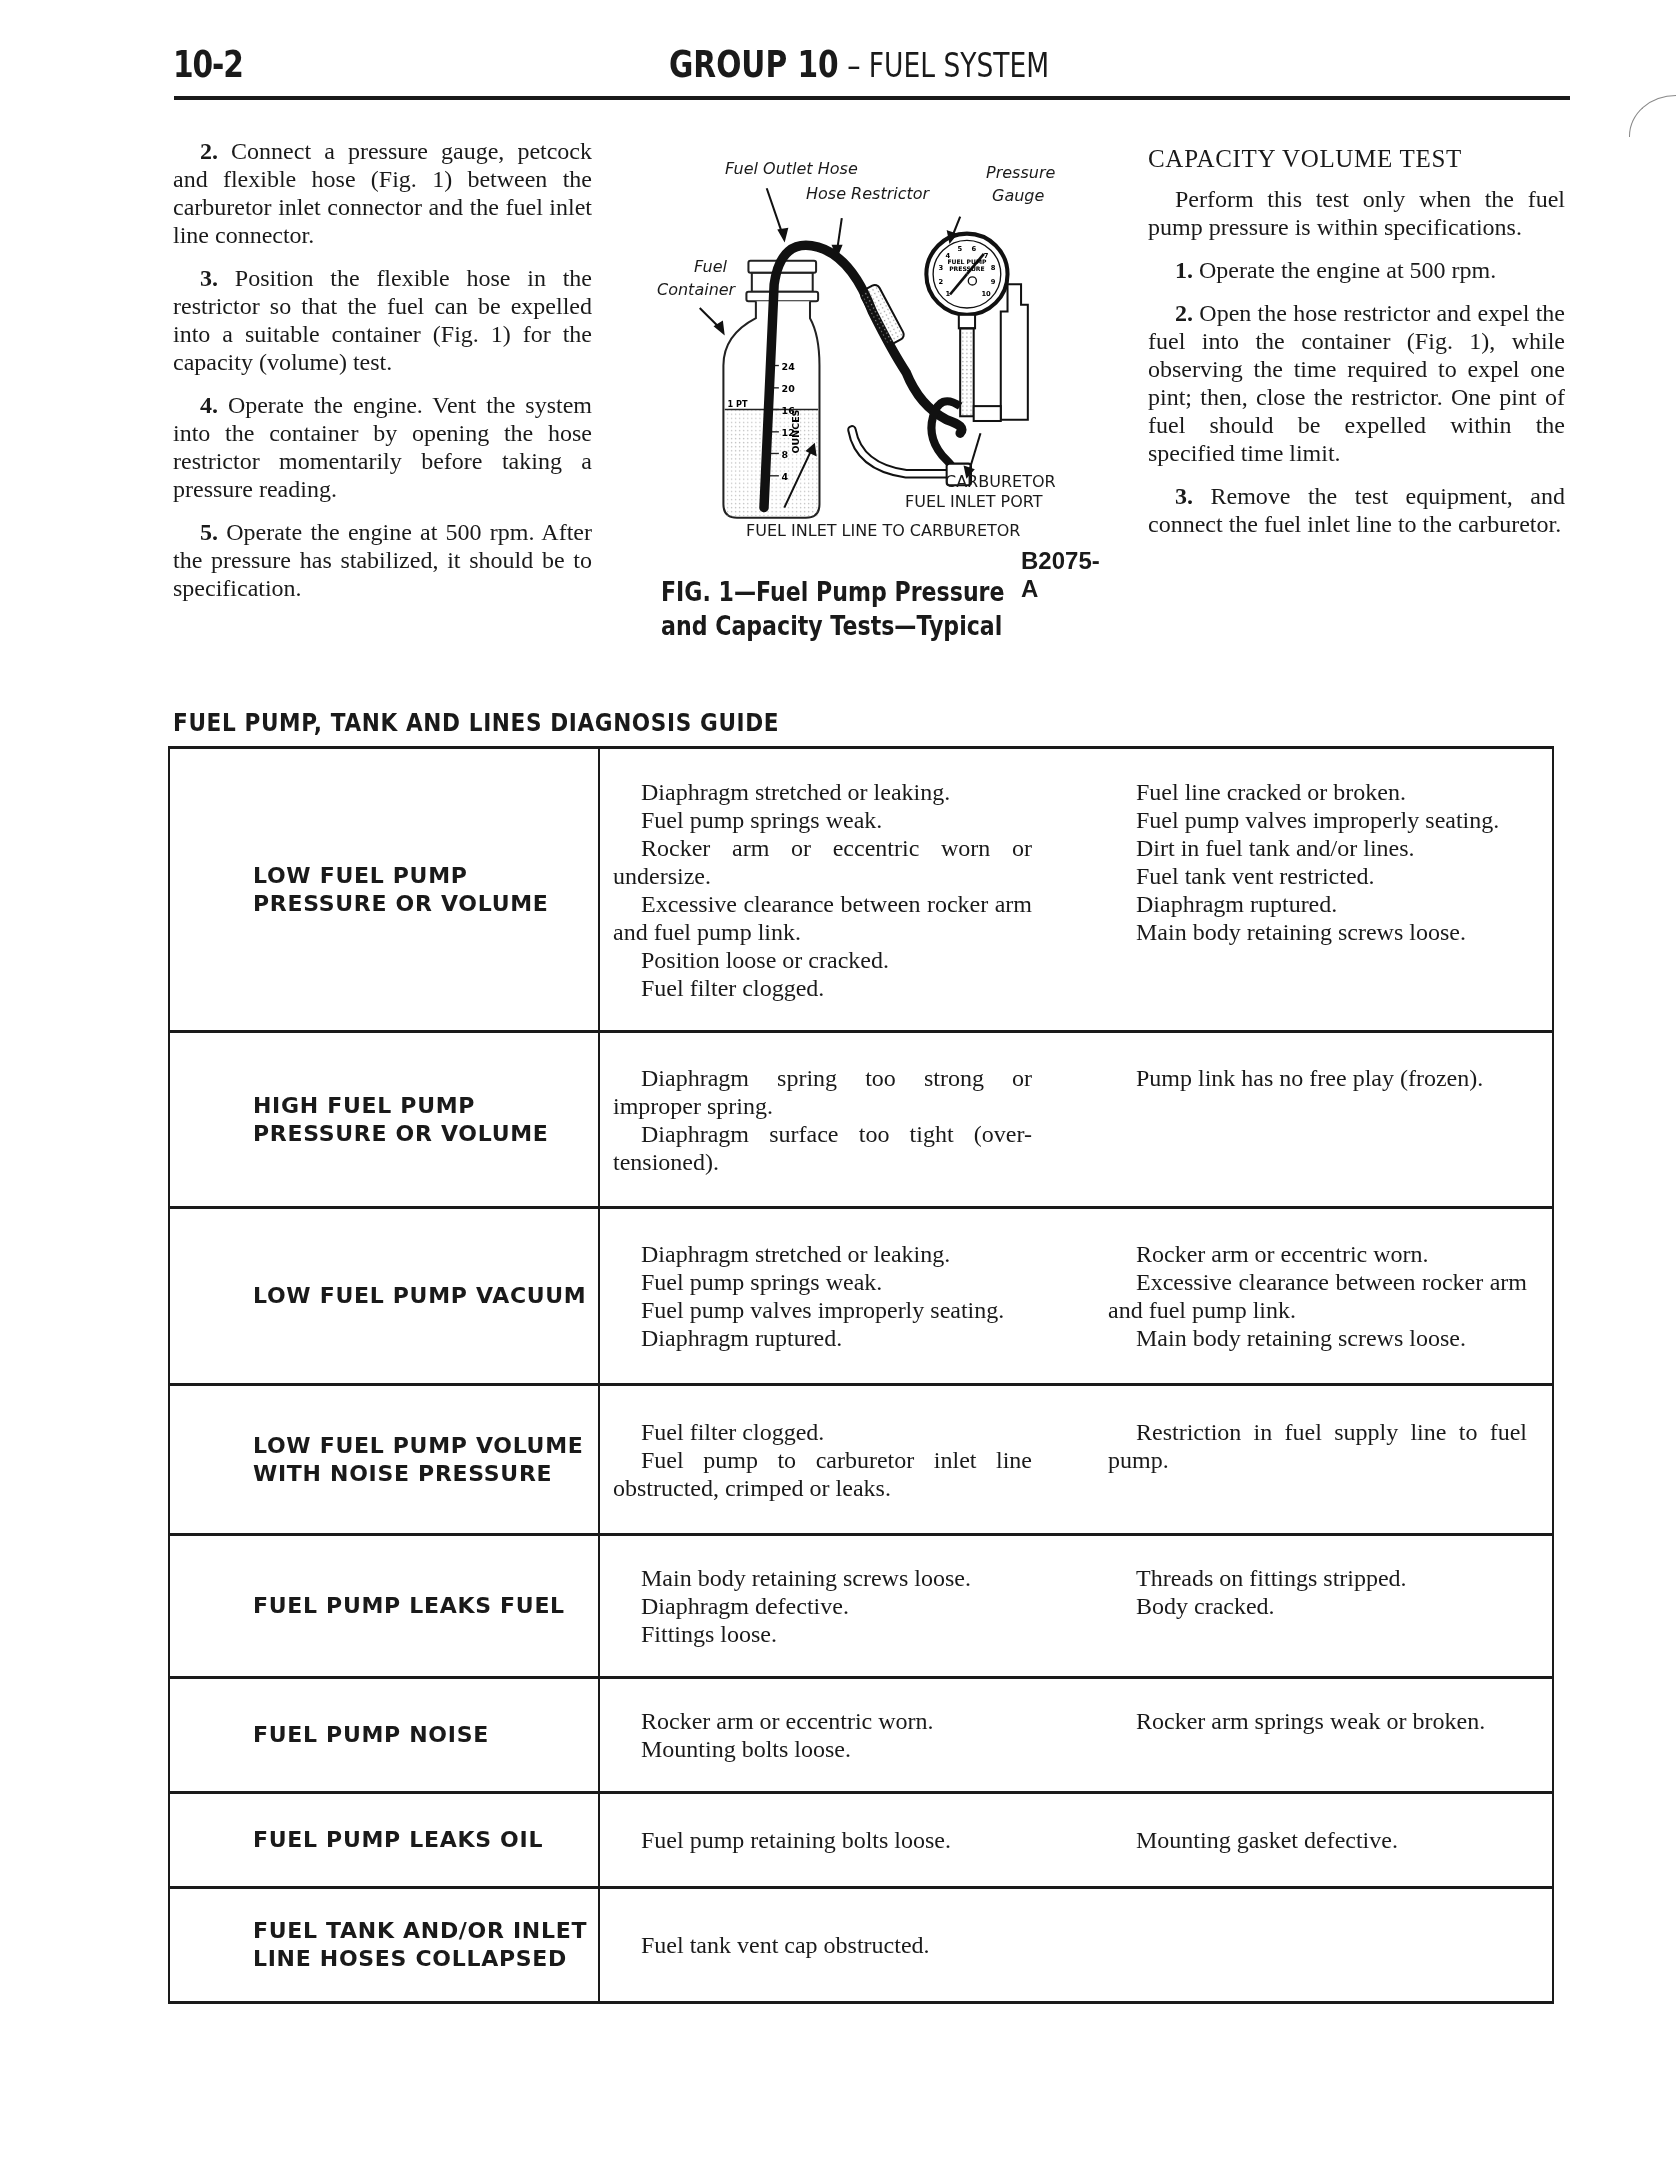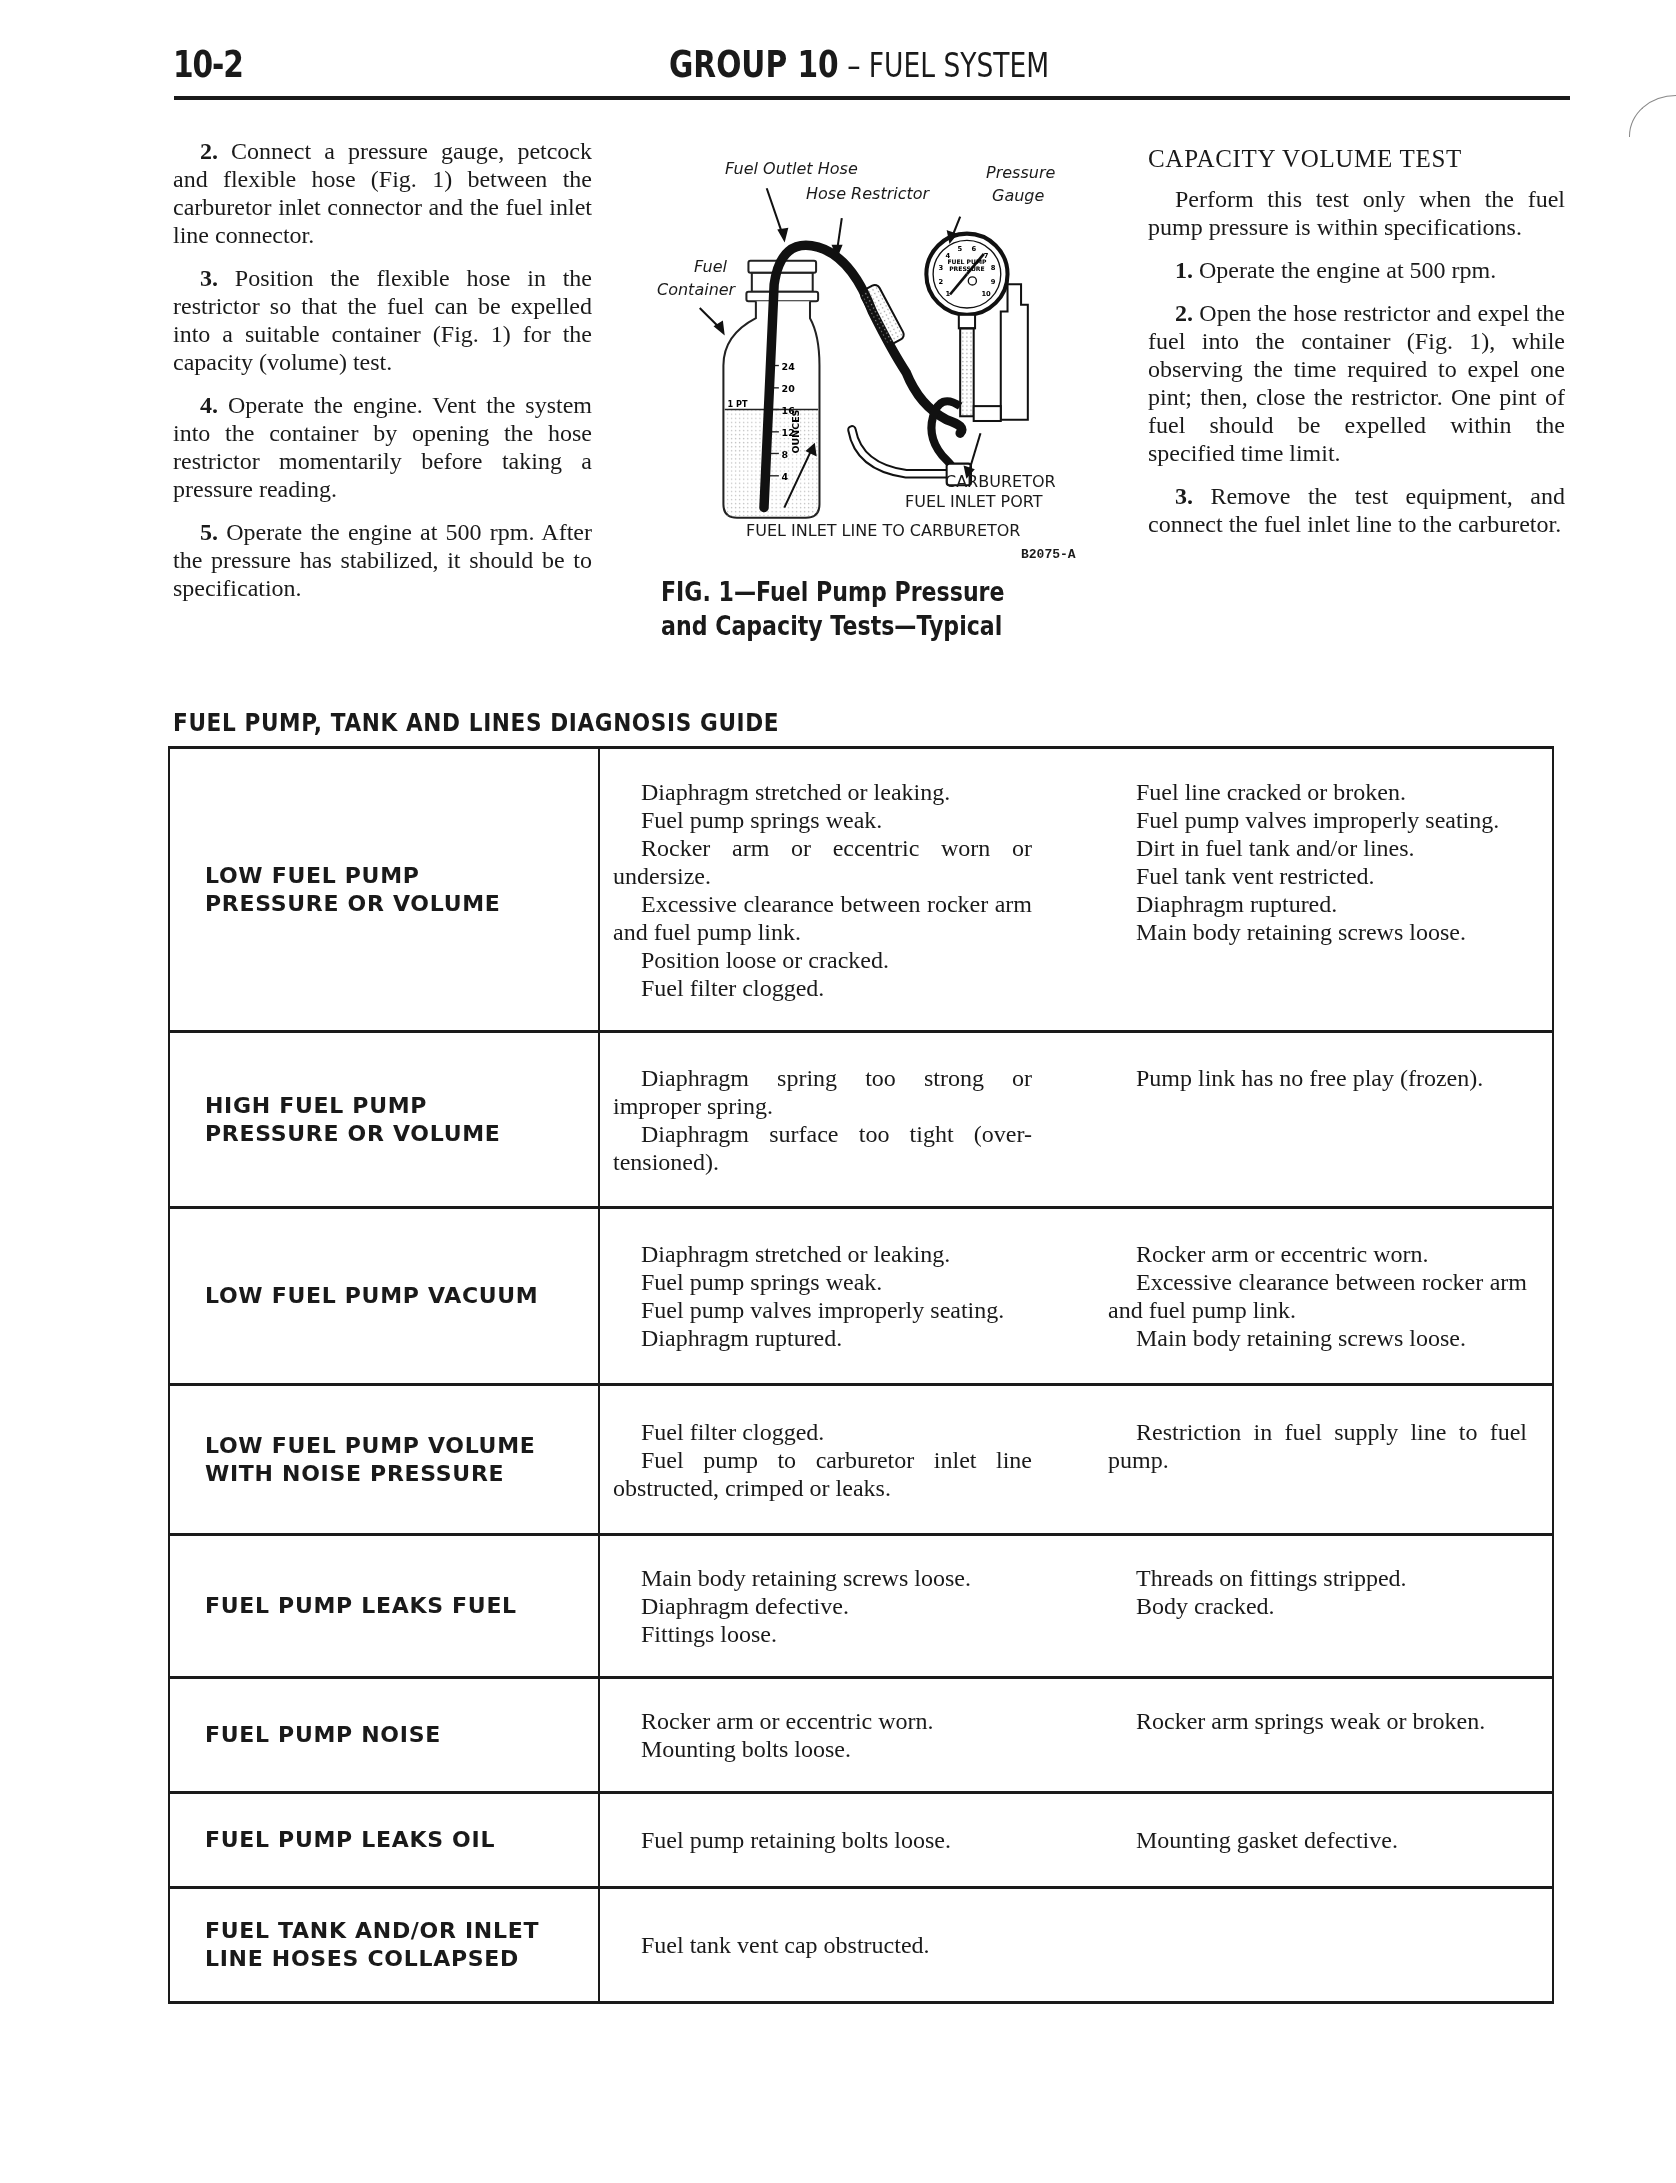--- a/index.html
+++ b/index.html
@@ -47,22 +47,22 @@
     }
     .fig-label.italic { font-style: italic; }
     .fig-caption {
       position: absolute; left: 12px; top: 426px; width: 406px;
       font-family: "DejaVu Sans", "Liberation Sans", sans-serif;
       font-weight: bold; font-size: 26px; line-height: 34px;
       transform: scaleX(0.85); transform-origin: left top;
     }
     .fig-code {
       position: absolute; left: 372px; top: 398px;
-      font-family: Liberation Mono, monospace;
-      font-weight: bold; font-size: 13px;
+      font-family: Liberation Sans, sans-serif;
+      font-weight: bold; font-size: 24px;
     }
 
     .guide-title {
       position: absolute; left: 173px; top: 709px;
       font-family: "DejaVu Sans", "Liberation Sans", sans-serif;
       font-weight: bold; font-size: 24px; white-space: nowrap; letter-spacing: 0.7px;
       transform: scaleX(0.9); transform-origin: left top;
     }
     .guide-table {
       position: absolute; left: 168px; top: 746px; width: 1386px;
@@ -74,21 +74,21 @@
     .guide-table td.cond {
       width: 433px; border-right: 2px solid #1a1a1a; padding-left: 35px;
       font-family: "DejaVu Sans", "Liberation Sans", sans-serif;
       font-weight: bold; font-size: 22px; line-height: 28px; letter-spacing: 0.7px;
     }
     .guide-table td.cause { font-size: 24px; line-height: 28px; }
     .cause-cols { display: flex; }
     .cause-col { width: 419px; padding-left: 13.5px; text-align: justify; }
     .cause-col + .cause-col { width: 419px; padding-left: 76px; padding-right: 25px; }
     .cause-item { text-indent: 28px; }
-    .cond-line { display: block; white-space: nowrap; }
+    .cond-line { display: block; white-space: nowrap; margin-left: 48px; }
   </style>
 </head>
 <body>
 
 <div class="page-number">10-2</div>
 <div class="running-head">
   <span>GROUP 10</span><span class="sub"> – </span><span class="sub">FUEL SYSTEM</span>
 </div>
 <div class="header-rule"></div>
 <div class="page-curl"></div>

